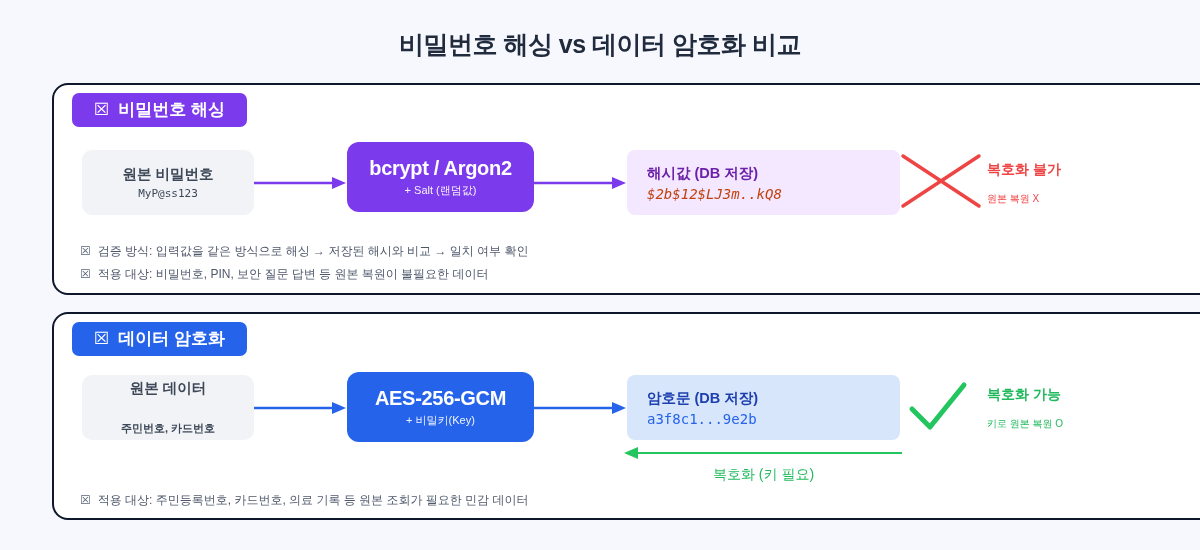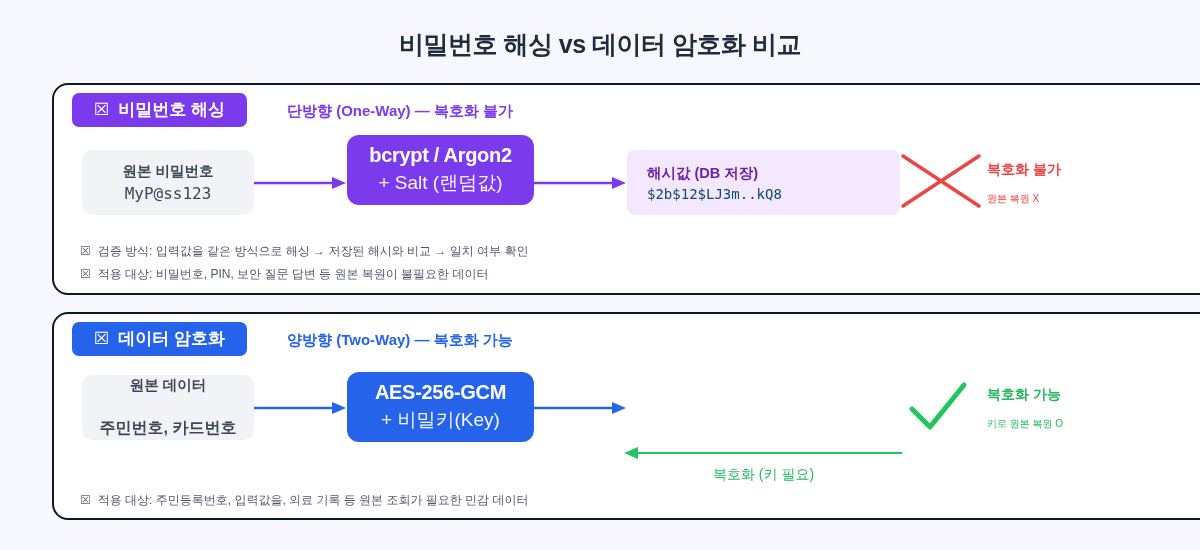--- a/index.html
+++ b/index.html
@@ -31,33 +31,33 @@
   .subtitle{position:absolute;left:233px;top:17px;font-size:15px;font-weight:bold;white-space:nowrap;}
   .subtitle.purple{color:#7c3aed;}
   .subtitle.blue{color:#2563eb;}
 
   .fbox{
     position:absolute;box-sizing:border-box;display:flex;flex-direction:column;
     justify-content:center;border-radius:10px;
   }
   .src-box{left:28px;width:172px;height:65px;background:#f1f3f6;align-items:center;text-align:center;}
   .src-box .t1{font-size:14.5px;color:#3d4757;font-weight:600;}
-  .src-box .t2{font-size:16px;color:#3d4757;margin-top:3px;}
+  .src-box .t2{font-size:11px;color:#3d4757;margin-top:3px;}
   .mono{font-family:"DejaVu Sans Mono","Liberation Mono",monospace;}
 
   .algo-box{left:293px;width:187px;height:70px;border-radius:12px;color:#fff;align-items:center;text-align:center;}
   .algo-box.purple{background:#7c3aed;}
   .algo-box.blue{background:#2563eb;}
   .algo-box .t1{font-size:20px;font-weight:bold;letter-spacing:-0.3px;}
-  .algo-box .t2{font-size:19px;opacity:.93;margin-top:3px;}
+  .algo-box .t2{font-size:11px;opacity:.93;margin-top:3px;}
 
   .out-box{left:573px;width:273px;height:65px;border-radius:8px;padding-left:20px;}
   .out-box.hash{background:#f3e8ff;}
   .out-box.hash .t1{color:#6d21a8;}
-  .out-box.hash .t2{color:#0c4a6e;}
+  .out-box.hash .t2{color:#c2410c;font-style:italic;}
   .out-box.cipher{background:#d8e6fb;}
   .out-box.cipher .t1{color:#1e40af;}
   .out-box.cipher .t2{color:#2563eb;}
   .out-box .t1{font-size:14.5px;font-weight:600;}
   .out-box .t2{font-size:14px;margin-top:3px;}
 
   .arrow{position:absolute;}
   .result{position:absolute;left:933px;white-space:nowrap;}
   .result .r1{font-size:14px;font-weight:bold;}
   .result .r2{font-size:10px;margin-top:13px;}
@@ -78,33 +78,32 @@
 
 <div class="stage">
 
   <div class="title">비밀번호 해싱 vs 데이터 암호화 비교</div>
 
   <div class="panel" id="panel-hash">
 
     <div class="badge purple">
       <span class="icon">☒</span><span>비밀번호 해싱</span>
     </div>
-    <div class="subtitle purple">단방향 (One-Way) — 복호화 불가</div>
 
     <div class="fbox src-box" style="top:65px;">
       <div class="t1">원본 비밀번호</div>
       <div class="t2 mono">MyP@ss123</div>
     </div>
 
     <svg class="arrow" style="left:200px;top:91px;" width="92" height="14">
       <line x1="0" y1="7" x2="78" y2="7" stroke-width="2.5" stroke="#7c3aed"></line>
       <polygon points="78,1 92,7 78,13" fill="#7c3aed"></polygon>
     </svg>
 
-    <div class="fbox algo-box purple" style="top:50px;">
+    <div class="fbox algo-box purple" style="top:57px;">
       <div class="t1">bcrypt / Argon2</div>
       <div class="t2">+ Salt (랜덤값)</div>
     </div>
 
     <svg class="arrow" style="left:480px;top:91px;" width="92" height="14">
       <line x1="0" y1="7" x2="78" y2="7" stroke-width="2.5" stroke="#7c3aed"></line>
       <polygon points="78,1 92,7 78,13" fill="#7c3aed"></polygon>
     </svg>
 
     <div class="fbox out-box hash" style="top:65px;">
@@ -128,21 +127,20 @@
     <div class="note-line" style="top:181px;">
       <span class="icon">☒</span><span>적용 대상: 비밀번호, PIN, 보안 질문 답변 등 원본 복원이 불필요한 데이터</span>
     </div>
   </div>
 
   <div class="panel" id="panel-enc">
 
     <div class="badge blue">
       <span class="icon">☒</span><span>데이터 암호화</span>
     </div>
-    <div class="subtitle blue">양방향 (Two-Way) — 복호화 가능</div>
 
     <div class="fbox src-box" style="top:61px;gap:20px;">
       <div class="t1">원본 데이터</div>
       <div class="t2" style="font-weight:600;">주민번호, 카드번호</div>
     </div>
 
     <svg class="arrow" style="left:200px;top:87px;" width="92" height="14">
       <line x1="0" y1="7" x2="78" y2="7" stroke-width="2.5" stroke="#2563eb"></line>
       <polygon points="78,1 92,7 78,13" fill="#2563eb"></polygon>
     </svg>
@@ -150,34 +148,38 @@
     <div class="fbox algo-box blue" style="top:58px;">
       <div class="t1">AES-256-GCM</div>
       <div class="t2">+ 비밀키(Key)</div>
     </div>
 
     <svg class="arrow" style="left:480px;top:87px;" width="92" height="14">
       <line x1="0" y1="7" x2="78" y2="7" stroke-width="2.5" stroke="#2563eb"></line>
       <polygon points="78,1 92,7 78,13" fill="#2563eb"></polygon>
     </svg>
 
+    <div class="fbox out-box cipher" style="top:61px;">
+      <div class="t1">암호문 (DB 저장)</div>
+      <div class="t2 mono">a3f8c1...9e2b</div>
+    </div>
 
     <svg class="arrow" style="left:853px;top:64px;" width="62" height="56">
       <polyline points="5,31 23,49 57,7" fill="none" stroke-width="5" stroke-linecap="round" stroke-linejoin="round" stroke="#22c55e"></polyline>
     </svg>
 
     <div class="result green" style="top:72px;">
       <div class="r1">복호화 가능</div>
       <div class="r2">키로 원본 복원 O</div>
     </div>
 
     <svg class="arrow" style="left:570px;top:132px;" width="278" height="14">
       <line x1="13" y1="7" x2="278" y2="7" stroke-width="2" stroke="#22c55e"></line>
       <polygon points="0,7 14,1 14,13" fill="#22c55e"></polygon>
     </svg>
     <div class="return-label">복호화 (키 필요)</div>
 
     <div class="note-line" style="top:178px;">
-      <span class="icon">☒</span><span>적용 대상: 주민등록번호, 입력값을, 의료 기록 등 원본 조회가 필요한 민감 데이터</span>
+      <span class="icon">☒</span><span>적용 대상: 주민등록번호, 카드번호, 의료 기록 등 원본 조회가 필요한 민감 데이터</span>
     </div>
   </div>
 
 </div>
 
 </body></html>

